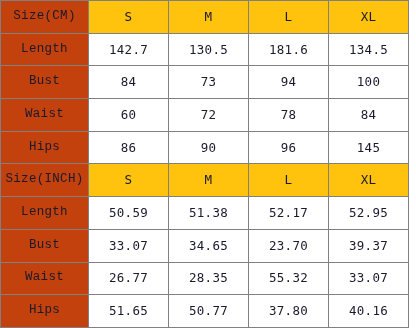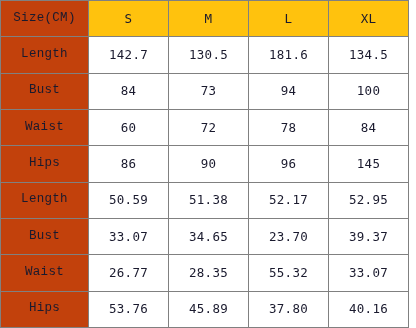--- a/index.html
+++ b/index.html
@@ -94,20 +94,27 @@
     </tr>
 
     <tr>
       <td class="label">Hips</td>
       <td class="value">86</td>
       <td class="value">90</td>
       <td class="value">96</td>
       <td class="value">145</td>
     </tr>
 
+    <tr>
+      <td class="label">Size(INCH)</td>
+      <td class="section-head">S</td>
+      <td class="section-head">M</td>
+      <td class="section-head">L</td>
+      <td class="section-head">XL</td>
+    </tr>
 
     <tr>
       <td class="label">Length</td>
       <td class="value">50.59</td>
       <td class="value">51.38</td>
       <td class="value">52.17</td>
       <td class="value">52.95</td>
     </tr>
 
     <tr>
@@ -121,20 +128,20 @@
     <tr>
       <td class="label">Waist</td>
       <td class="value">26.77</td>
       <td class="value">28.35</td>
       <td class="value">55.32</td>
       <td class="value">33.07</td>
     </tr>
 
     <tr>
       <td class="label">Hips</td>
-      <td class="value">53.76</td>
-      <td class="value">45.89</td>
+      <td class="value">51.65</td>
+      <td class="value">50.77</td>
       <td class="value">37.80</td>
       <td class="value">40.16</td>
     </tr>
 
   </tbody>
 </table>
 
 </body></html>

